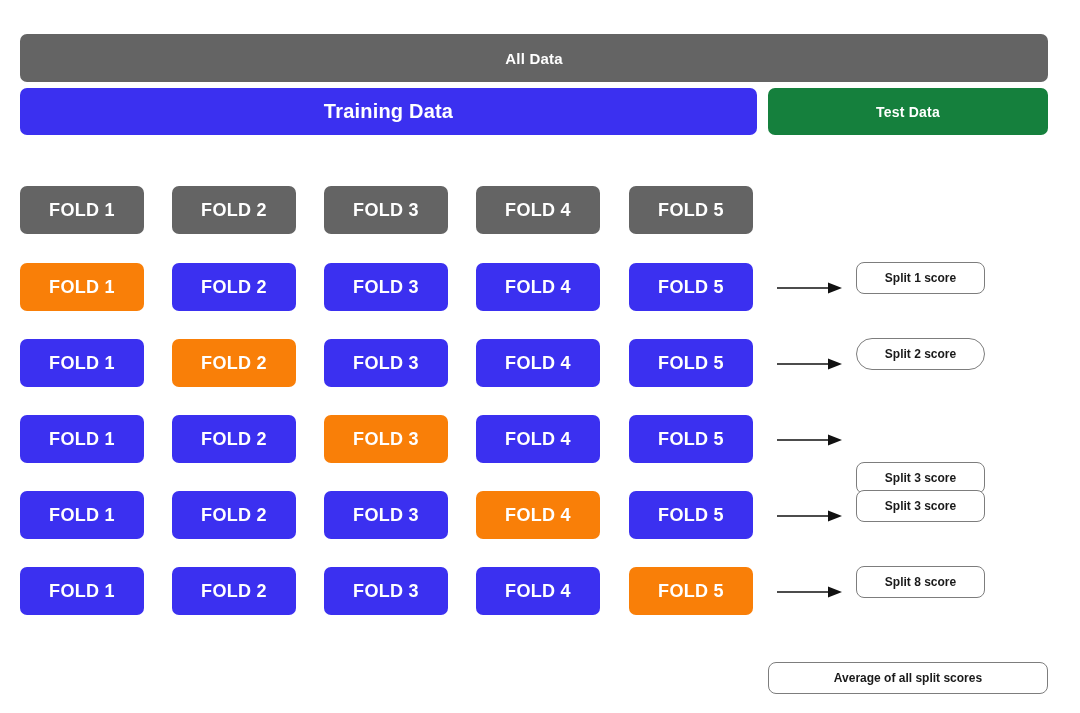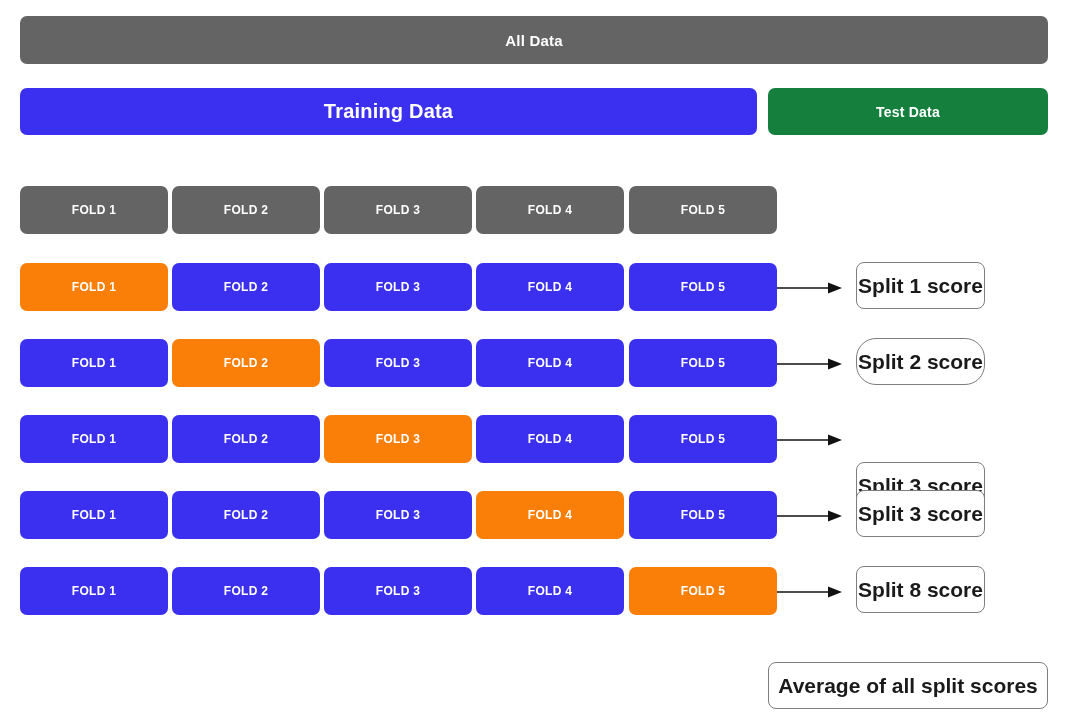--- a/index.html
+++ b/index.html
@@ -25,21 +25,21 @@
     display: flex;
     align-items: center;
     justify-content: center;
     border-radius: 7px;
     box-sizing: border-box;
     color: #ffffff;
     font-weight: bold;
     letter-spacing: 0.2px;
     white-space: nowrap;
   }
-  .bar.gray   { background: #646464; }
+  .bar.gray   { background: #646464; margin-top: 18px; }
   .bar.blue   { background: #3b30f0; }
   .bar.orange { background: #15803d; }
 
   
   #all-data-bar {
     left: 20px;  top: 16px;
     width: 1028px; height: 48px;
     font-size: 15px;
   }
   #training-data-bar {
@@ -56,23 +56,23 @@
   
   .fold-box {
     position: absolute;
     display: flex;
     align-items: center;
     justify-content: center;
     border-radius: 7px;
     box-sizing: border-box;
     color: #ffffff;
     font-weight: bold;
-    font-size: 12px;
+    font-size: 18px;
     letter-spacing: 0.3px;
-    width: 148px;
+    width: 124px;
     height: 48px;
     white-space: nowrap;
   }
   .fold-box.gray   { background: #646464; }
   .fold-box.blue   { background: #3b30f0; }
   .fold-box.orange { background: #f97f08; }
 
   
   .arrow-wrap {
     position: absolute;
@@ -86,23 +86,23 @@
     position: absolute;
     display: flex;
     align-items: center;
     justify-content: center;
     box-sizing: border-box;
     background: #ffffff;
     border: 1.5px solid #7d7d7d;
     border-radius: 8px;
     color: #1a1a1a;
     font-weight: bold;
-    font-size: 21px;
+    font-size: 12px;
     white-space: nowrap;
-    height: 47px;
+    height: 32px;
   }
   .split-score { left: 856px; width: 129px; }
   #final-score-box   { left: 628px; top: 648px; width: 128px; }
   #average-score-box { left: 768px; top: 648px; width: 280px; margin-top: 14px; }
 </style>
 </head>
 <body>
 
 <div class="canvas">
 

